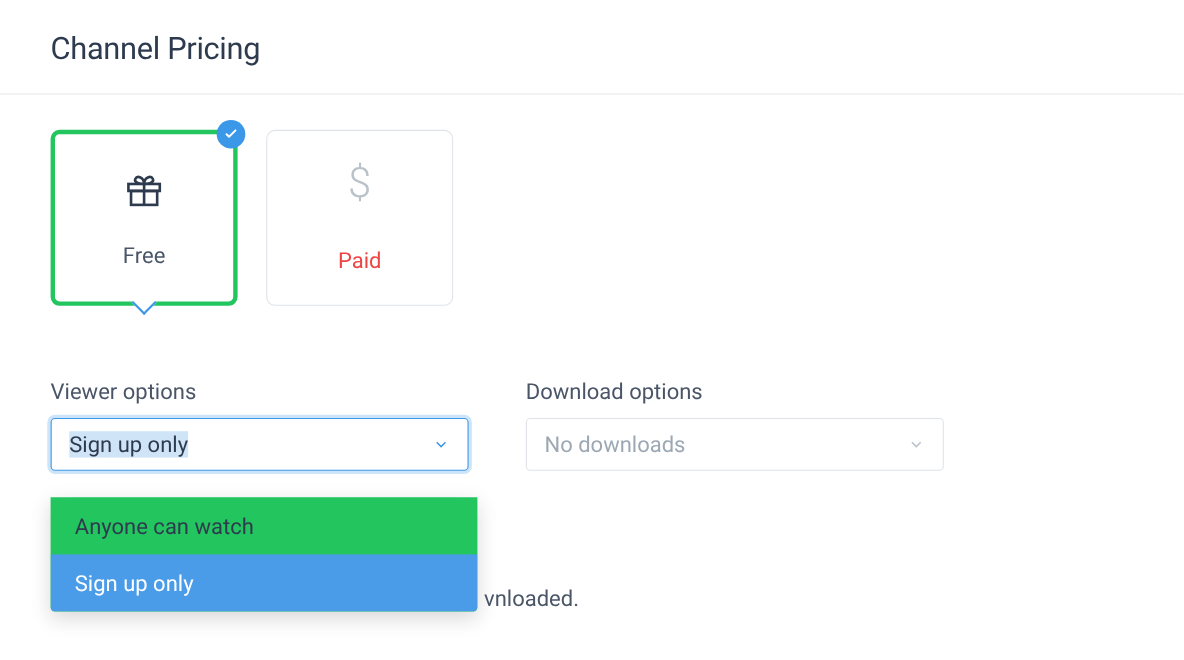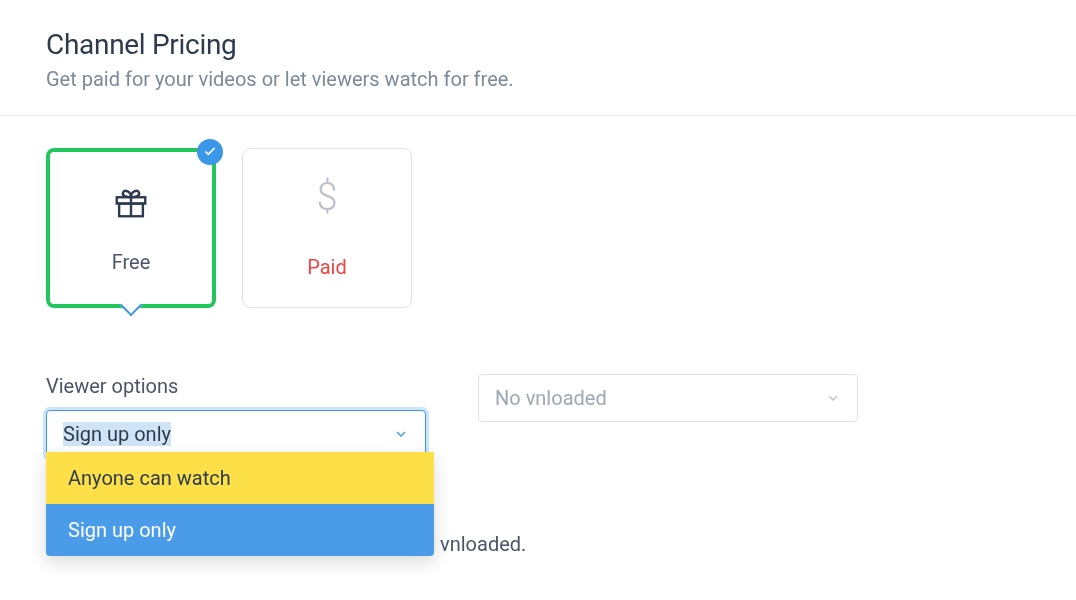--- a/index.html
+++ b/index.html
@@ -162,21 +162,21 @@
       fill: none;
     }
     .select-box.disabled .chevron svg {
       stroke: #b9c1c9;
     }
     .dropdown {
       position: absolute;
       top: 452px;
       left: 46px;
       width: 388px;
-      background: #fde047;
+      background: #22c55e;
       border-radius: 0 0 4px 4px;
       box-shadow: 0 6px 18px rgba(0,0,0,0.15);
       z-index: 50;
       overflow: hidden;
     }
     .dropdown-item {
       padding: 14px 22px;
       font-size: 20px;
       color: #2e3b4e;
       cursor: pointer;
@@ -192,21 +192,20 @@
       font-size: 20px;
       color: #4a5568;
       z-index: 1;
     }
   </style>
 </head>
 <body>
 
 <div class="header">
   <h1 class="title">Channel Pricing</h1>
-  <p class="subtitle">Get paid for your videos or let viewers watch for free.</p>
 </div>
 
 <hr class="divider">
 
 <div class="content">
   <div class="cards">
 
     <div class="card selected">
       <div class="check-badge">
         <svg viewBox="0 0 24 24" width="14" height="14">
@@ -242,22 +241,23 @@
         <span class="select-value"><span class="sel-text">Sign up only</span></span>
         <span class="chevron">
           <svg viewBox="0 0 24 24">
               <polyline points="6 9 12 15 18 9"></polyline>
             </svg>
         </span>
       </div>
     </div>
 
     <div class="option-group">
+      <label class="option-label">Download options</label>
       <div class="select-box disabled">
-        <span class="select-value">No vnloaded</span>
+        <span class="select-value">No downloads</span>
         <span class="chevron">
           <svg viewBox="0 0 24 24">
               <polyline points="6 9 12 15 18 9"></polyline>
             </svg>
         </span>
       </div>
     </div>
 
   </div>
 </div>

